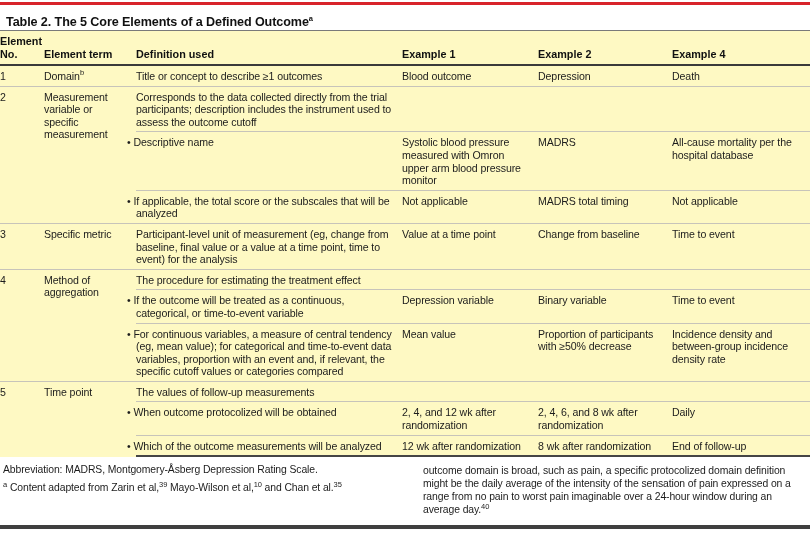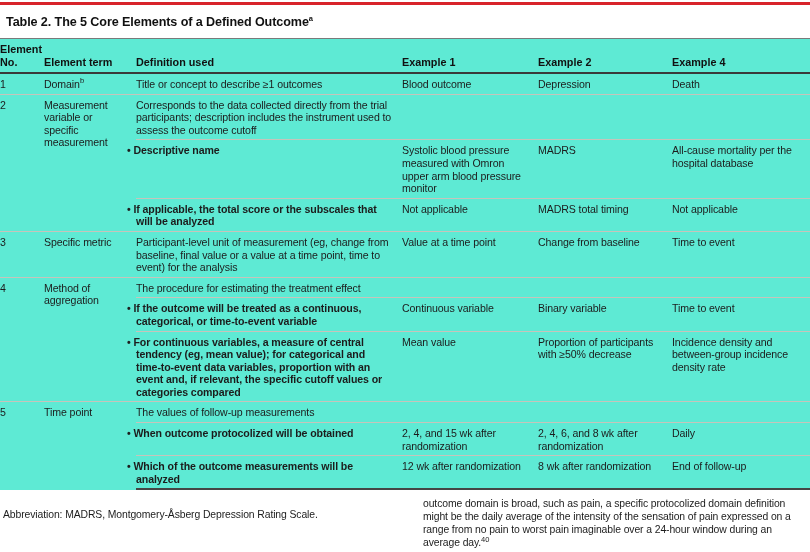--- a/index.html
+++ b/index.html
@@ -2,26 +2,26 @@
 <html><head>
 <meta charset="utf-8">
 <style>
   html,body{margin:0;padding:0;background:#ffffff;}
   body{
     width:810px;height:552px;overflow:hidden;
     font-family:"Liberation Sans","DejaVu Sans",sans-serif;
     color:#1c1c1c;-webkit-font-smoothing:antialiased;
   }
   .red-bar{height:3px;background:#d8232a;margin-top:2px;}
-  .title-row{padding:7px 8px 8px 6px;}
+  .title-row{padding:7px 8px 0 6px;}
   .title-row .t{font-size:12.6px;font-weight:bold;color:#111;letter-spacing:-0.1px;}
   sup{font-size:7.5px;line-height:0;}
   table.core{
     width:810px;table-layout:fixed;border-collapse:collapse;
-    background:#5eead4;
+    background:#fef9c3;
   }
   col.c-no{width:44px;}col.c-term{width:92px;}col.c-def{width:266px;}
   col.c-ex1{width:136px;}col.c-ex2{width:134px;}col.c-ex3{width:138px;}
   table.core th{
     text-align:left;vertical-align:bottom;
     font-size:10.8px;font-weight:bold;line-height:12.5px;
     padding:4px 10px 4px 0;
     border-top:1px solid #7a7a7a;
     border-bottom:2px solid #3a3a3a;
     color:#111;
@@ -30,27 +30,27 @@
   th.pre{white-space:pre-line;}
   table.core td{
     vertical-align:top;
     font-size:10.6px;line-height:12.6px;
     padding:4px 10px 3px 0;
     color:#1c1c1c;letter-spacing:-0.1px;
   }
   tr.group-start>td{border-top:1px solid #c7c4ba;}
   tr.sub-row>td{border-top:1px solid #c7c4ba;}
   tr.last>td{border-bottom:2px solid #454545;}
-  td.bullet{padding-left:9px;text-indent:-9px;font-weight:bold;}
+  td.bullet{padding-left:9px;text-indent:-9px;}
   .footnotes{
     display:flex;gap:20px;
     padding:6px 6px 0 3px;
     font-size:10.4px;line-height:13px;color:#1c1c1c;letter-spacing:-0.1px;
   }
-  .fn-left{width:400px;flex:0 0 auto;margin-top:12px;}
+  .fn-left{width:400px;flex:0 0 auto;}
   .fn-right{flex:1 1 auto;padding-top:1px;}
   .fn-left p,.fn-right p{margin:0 0 5px 0;}
   p.marked{padding-left:9px;text-indent:-9px;}
   .bottom-bar{height:4px;background:#3f3f3f;margin-top:4px;}
 </style>
 </head>
 <body>
 
 <div class="red-bar"></div>
 
@@ -122,56 +122,57 @@
     <tr class="group-start">
       <td class="first" rowspan="3">4</td>
       <td rowspan="3">Method of aggregation</td>
       <td>The procedure for estimating the treatment effect</td>
       <td></td>
       <td></td>
       <td></td>
     </tr>
     <tr class="sub-row">
       <td class="bullet">• If the outcome will be treated as a continuous, categorical, or time-to-event variable</td>
-      <td>Continuous variable</td>
+      <td>Depression variable</td>
       <td>Binary variable</td>
       <td>Time to event</td>
     </tr>
     <tr class="sub-row">
       <td class="bullet">• For continuous variables, a measure of central tendency (eg, mean value); for categorical and time-to-event data variables, proportion with an event and, if relevant, the specific cutoff values or categories compared</td>
       <td>Mean value</td>
       <td>Proportion of participants with ≥50% decrease</td>
       <td>Incidence density and between-group incidence density rate</td>
     </tr>
 
     <tr class="group-start">
       <td class="first" rowspan="3">5</td>
       <td rowspan="3">Time point</td>
       <td>The values of follow-up measurements</td>
       <td></td>
       <td></td>
       <td></td>
     </tr>
     <tr class="sub-row">
       <td class="bullet">• When outcome protocolized will be obtained</td>
-      <td>2, 4, and 15 wk after randomization</td>
+      <td>2, 4, and 12 wk after randomization</td>
       <td>2, 4, 6, and 8 wk after randomization</td>
       <td>Daily</td>
     </tr>
     <tr class="sub-row last">
       <td class="bullet">• Which of the outcome measurements will be analyzed</td>
       <td>12 wk after randomization</td>
       <td>8 wk after randomization</td>
       <td>End of follow-up</td>
     </tr>
   </tbody>
 </table>
 
 <div class="footnotes">
   <div class="fn-left">
     <p>Abbreviation: MADRS, Montgomery-Åsberg Depression Rating Scale.</p>
+    <p class="marked"><sup>a</sup> <span>Content adapted from Zarin et al,</span><sup>39</sup><span> Mayo-Wilson et al,</span><sup>10</sup><span> and Chan et al.</span><sup>35</sup></p>
   </div>
   <div class="fn-right">
     <p><span>outcome domain is broad, such as pain, a specific protocolized domain definition might be the daily average of the intensity of the sensation of pain expressed on a range from no pain to worst pain imaginable over a 24-hour window during an average day.</span><sup>40</sup></p>
   </div>
 </div>
 
 <div class="bottom-bar"></div>
 
 </body></html>

